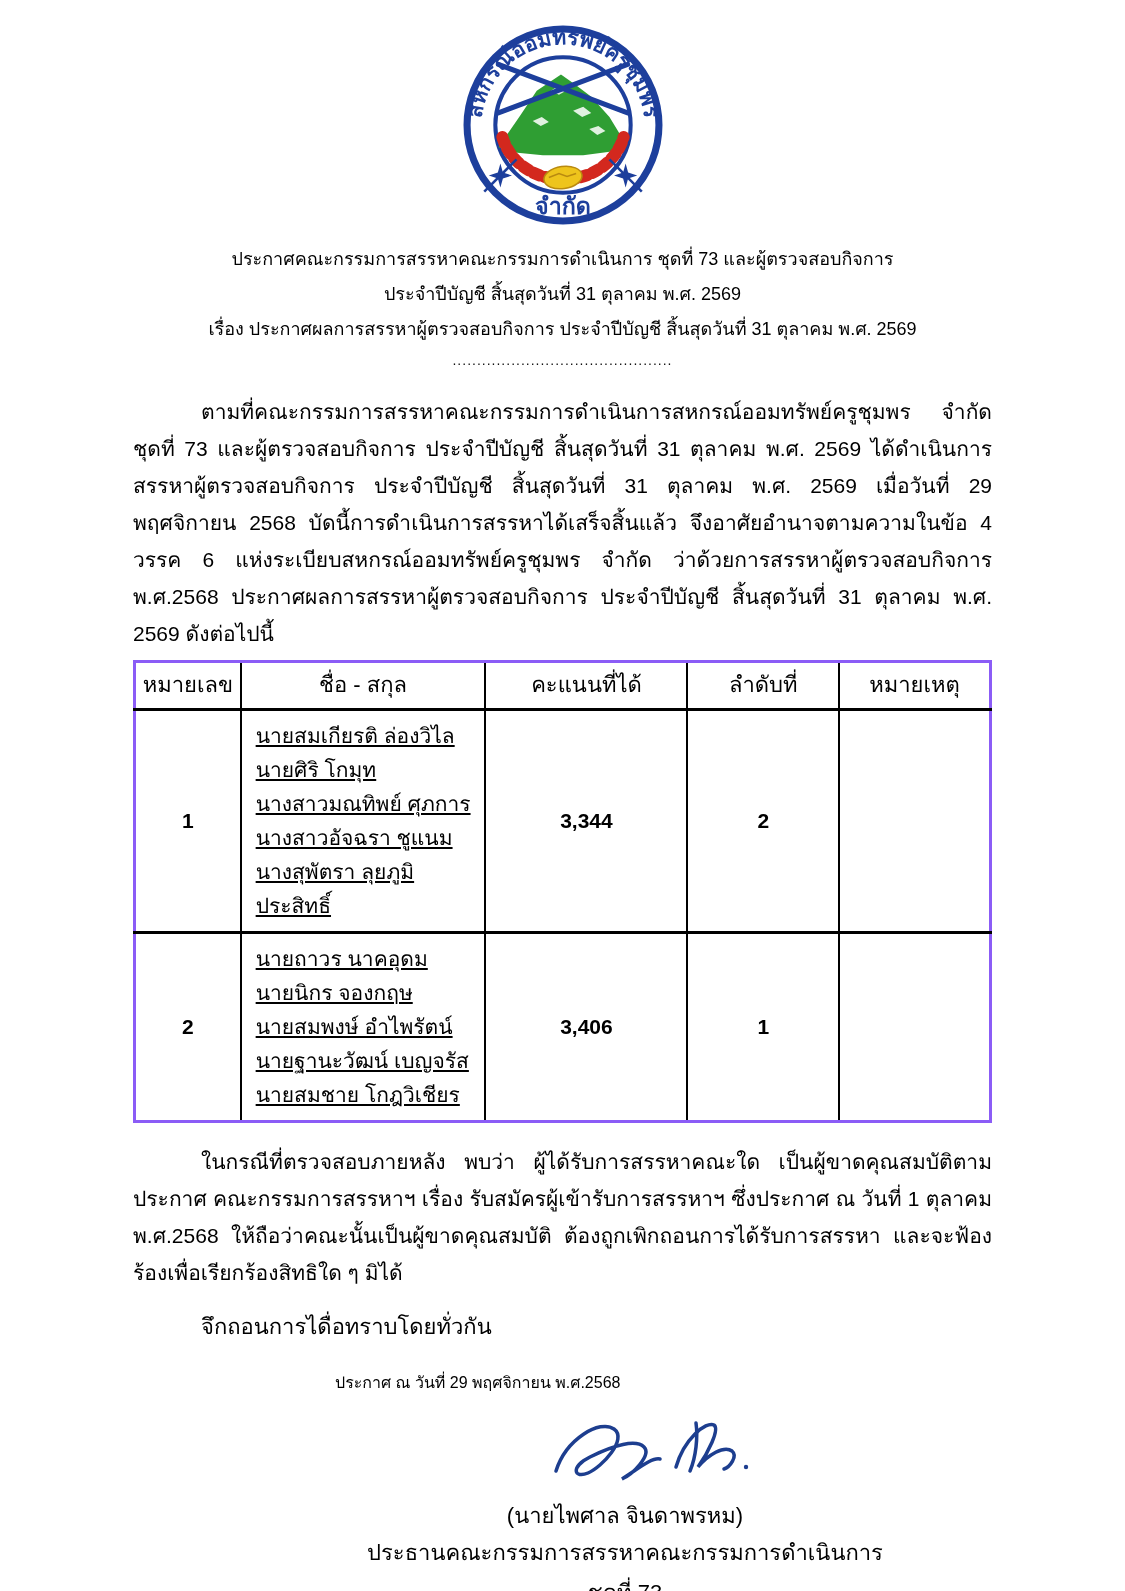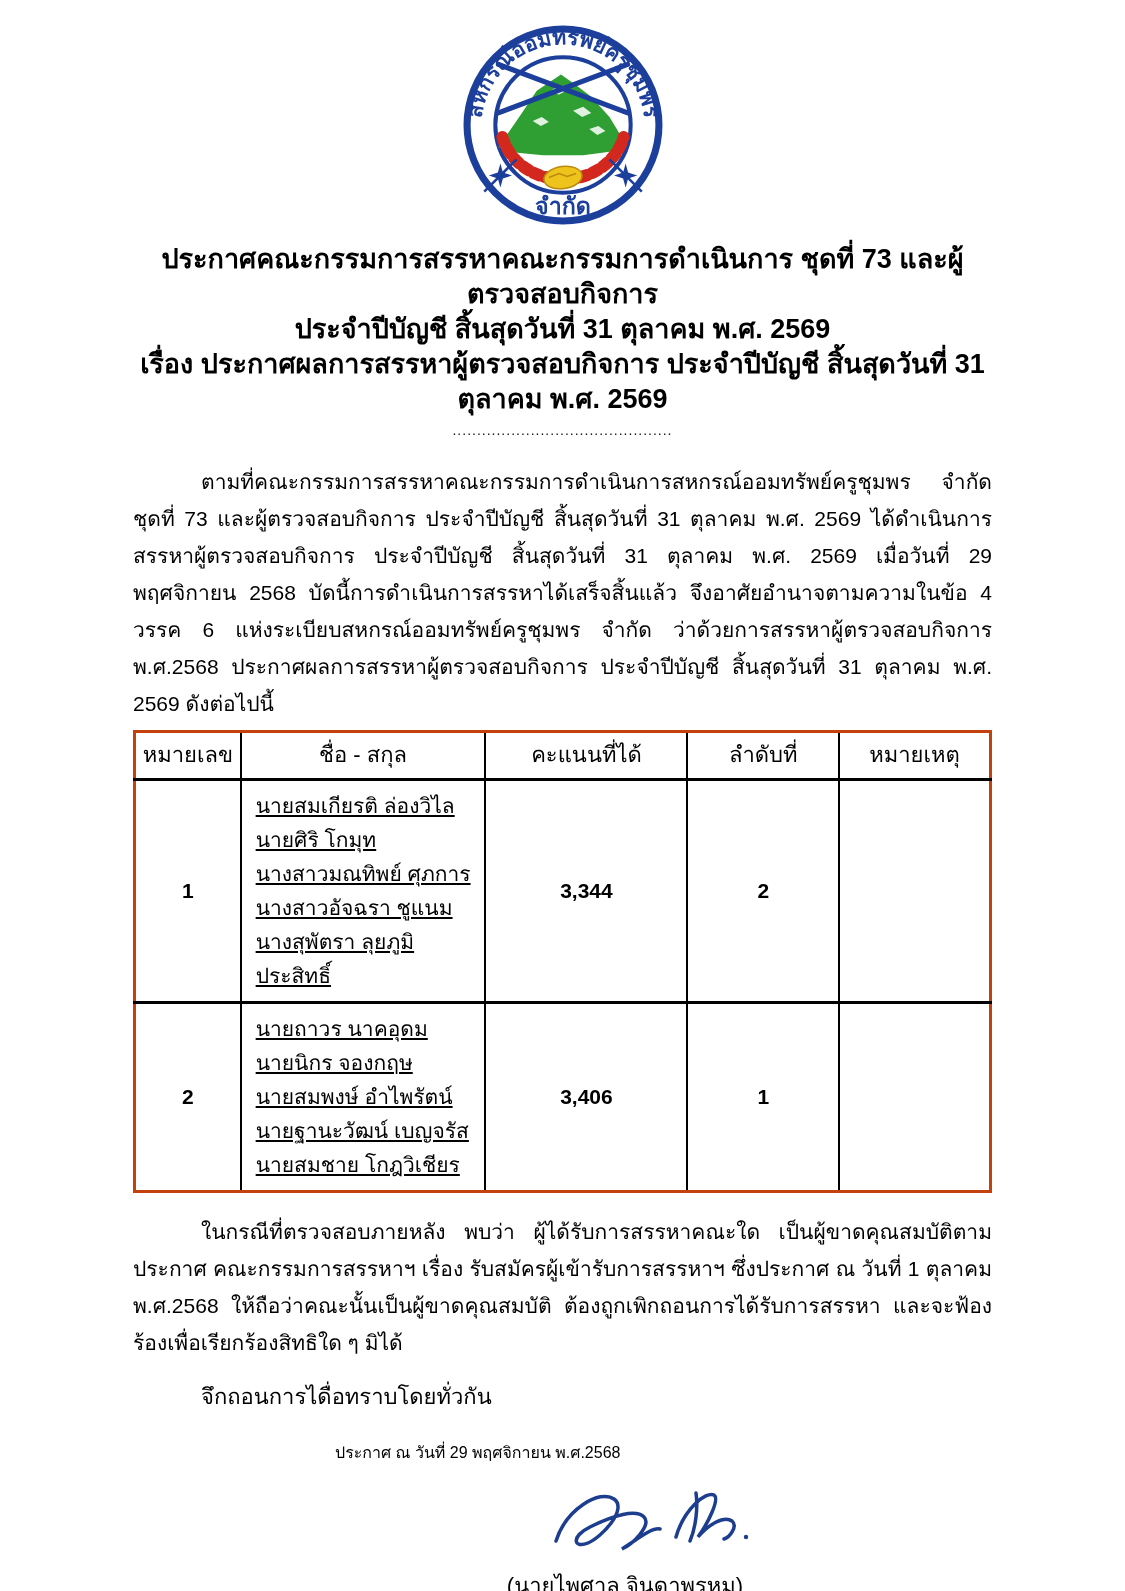--- a/index.html
+++ b/index.html
@@ -11,21 +11,21 @@
     position: relative;
     overflow: hidden;
   }
   .page { padding: 0 133px; }
 
   
   .logo-wrap { width: 202px; height: 202px; margin: 24px auto 0; }
 
   
   .title-block { text-align: center; margin-top: 16px; }
-  .title-line { font-weight: bold; font-size: 27px; line-height: 35px; }
+  .title-line { font-weight: normal; font-size: 18px; line-height: 35px; }
   .dots-line { text-align: center; font-size: 14px; letter-spacing: 1px; margin-top: 6px; line-height: 14px; color:#111; }
 
   
   .para {
     font-size: 21px; line-height: 37px;
     text-align: justify;
   }
   .para.first { margin-top: 26px; text-indent: 68px; }
   .para.second { margin-top: 20px; text-indent: 68px; }
 
@@ -33,21 +33,21 @@
   table.results {
     width: 100%;
     border-collapse: collapse;
     margin-top: 8px;
     table-layout: fixed;
   }
   table.results th, table.results td {
     border: 2px solid #000;
     font-size: 21px;
   }
-  table.results { border: 3px solid #c2410c; }
+  table.results { border: 3px solid #8b5cf6; }
   table.results th {
     font-weight: normal;
     font-size: 22px;
     padding: 4px 2px 6px;
     text-align: center;
   }
   table.results thead tr { border-bottom: 3px solid #000; }
   table.results tbody tr { border-top: 3px solid #000; }
   td.cell-number { text-align: center; vertical-align: middle; font-weight: bold; font-size: 25px; }
   td.cell-names  { padding: 8px 6px 8px 14px; white-space: pre-line; line-height: 34px; font-size: 21px; text-decoration: underline; }

